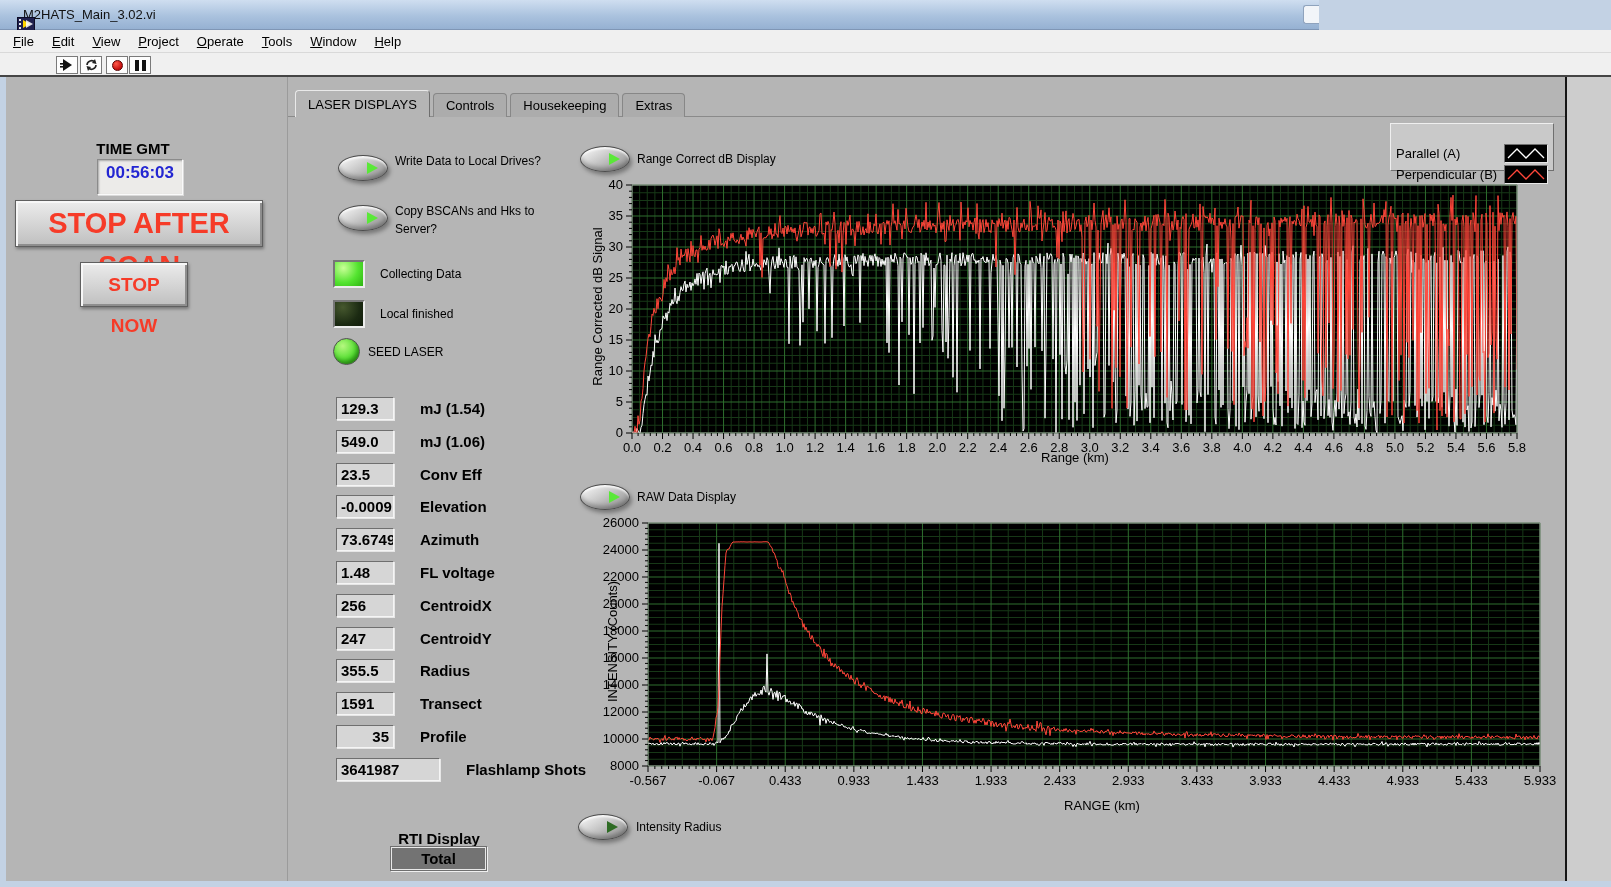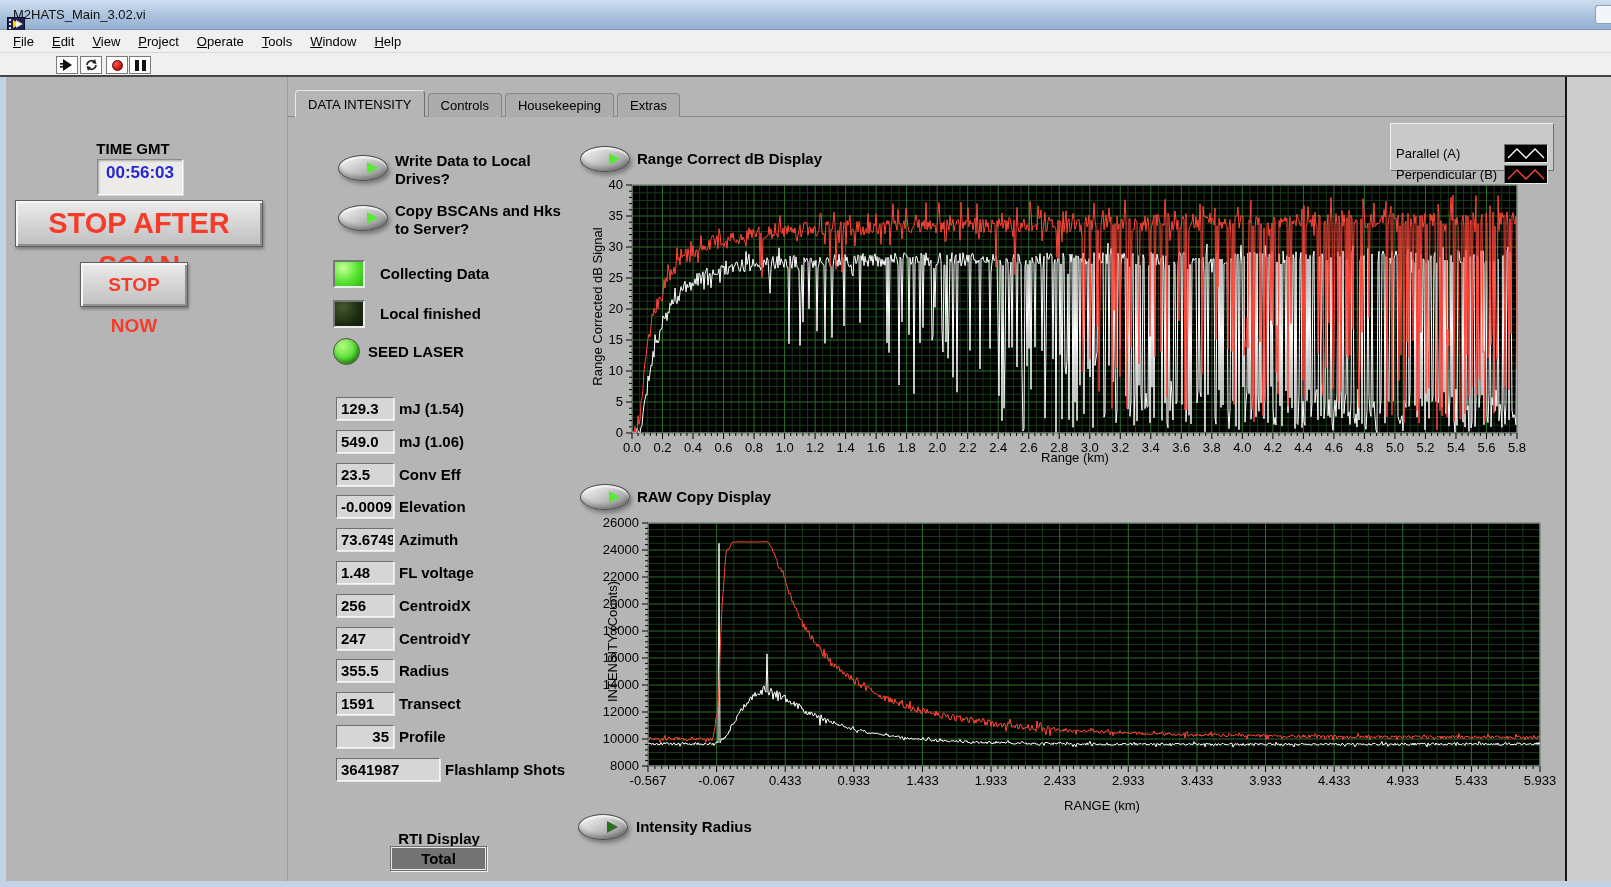--- a/index.html
+++ b/index.html
@@ -2,23 +2,23 @@
 <html><head>
 <meta charset="utf-8">
 <style>
   html,body{margin:0;padding:0;background:#8d9bb0;}
   *{box-sizing:border-box;}
   .stage{position:relative;width:1611px;height:887px;overflow:hidden;
          font-family:"Liberation Sans","DejaVu Sans",sans-serif;color:#000;background:#c3d2e4;}
   .abs{position:absolute;}
 
   
-  .titlebar{left:0;top:0;width:1611px;height:30px;
+  .titlebar{left:0;top:0;width:1319px;height:30px;
     background:linear-gradient(#cfdef0,#aac2de 55%,#96b1d2);
-    border-bottom:1px solid #7f96b5;display:flex;align-items:center;padding-left:7px;text-align:center;}
+    border-bottom:1px solid #7f96b5;display:flex;align-items:center;padding-left:17px;text-align:center;}
   .title-text{font-size:13px;margin-left:6px;color:#111;}
   .winbtn{right:0;top:5px;width:16px;height:19px;background:#f2f5f9;border:1px solid #8fa3bd;border-right:none;border-radius:3px 0 0 3px;}
   .menubar{left:0;top:30px;width:1611px;height:23px;background:#f0f0f0;border-bottom:1px solid #d9d9d9;
     display:flex;align-items:center;padding-left:4px;font-size:13px;}
   .menu-item{padding:2px 9px;cursor:default;}
   .menu-item u{text-decoration:underline;}
   .toolbar{left:0;top:53px;width:1611px;height:24px;background:#f0f0f0;border-bottom:2px solid #454545;}
   .tbtn{position:absolute;top:3px;width:22px;height:18px;background:#fdfdfd;border:1px solid #7a7a7a;
         display:flex;align-items:center;justify-content:center;padding:0;}
   .abort-dot{width:11px;height:11px;border-radius:50%;background:radial-gradient(circle at 35% 30%,#ff5a4a,#c30d0d 70%);border:1px solid #5a0000;}
@@ -62,31 +62,31 @@
     cursor:pointer;}
   .toggle::after{content:"";position:absolute;right:9px;top:50%;transform:translateY(-50%);
     width:0;height:0;border-left:11px solid #5ae838;border-top:6px solid transparent;border-bottom:6px solid transparent;}
   .toggle.dark::after{border-left-color:#2e6b24;}
   .ledsq{position:absolute;width:32px;height:28px;border:2px solid;border-color:#767676 #ececec #ececec #767676;
     background:radial-gradient(circle at 30% 25%,#c9ff97,#54e430 55%,#2eb312);}
   .ledsq.off{background:radial-gradient(circle at 28% 22%,#46582e,#1b2a12 62%,#111c0b);}
   .ledround{position:absolute;width:27px;height:27px;border-radius:50%;border:1px solid #4f4f4f;
     background:radial-gradient(circle at 35% 28%,#b6f880,#4adc29 62%,#2cb60e);
     box-shadow:inset -2px -3px 4px rgba(0,0,0,.35);}
-  .ctl-label{position:absolute;font-weight:bold;font-size:15px;line-height:18px;}
+  .ctl-label{position:absolute;font-weight:normal;font-size:12px;line-height:18px;}
 
   
   .indicators{left:336px;top:397px;display:flex;flex-direction:column;}
   .ind-row{display:flex;align-items:center;margin-bottom:9.8px;height:23px;}
   .valbox{width:58px;height:23px;background:#d6d6d6;border:1px solid;border-color:#6f6f6f #f5f5f5 #f5f5f5 #6f6f6f;
     box-shadow:1px 1px 0 #e6e6e6;font-weight:bold;font-size:15px;line-height:21px;
     padding:0 4px;white-space:nowrap;overflow:hidden;}
   .valbox.right{text-align:right;}
   .valbox.wide{width:104px;}
-  .ind-label{font-weight:bold;font-size:15px;margin-left:5px;white-space:nowrap;}
+  .ind-label{font-weight:bold;font-size:15px;margin-left:26px;white-space:nowrap;}
 
   .rti-label{left:380px;top:830px;width:118px;text-align:center;}
   .rti-box{left:390px;top:846px;width:97px;height:25px;background:#737373;border:1px solid #6f6f6f;
     box-shadow:inset 0 0 0 1px #e8e8e8,1px 1px 0 #efefef;
     font-weight:bold;font-size:15px;text-align:center;line-height:23px;cursor:pointer;}
 
   
   .legend{left:1390px;top:123px;width:164px;height:48px;background:#c9c9c9;
     border:1px solid;border-color:#efefef #6f6f6f #6f6f6f #efefef;padding:19px 5px;}
   .legend-row{display:flex;justify-content:space-between;align-items:center;height:21px;cursor:pointer;}
@@ -156,21 +156,21 @@
 
   <div class="abs panel-main"></div>
   <div class="abs panel-out"></div>
   <div class="abs panel-line"></div>
   <div class="abs divider-v"></div>
   <div class="abs frame-left"></div>
   <div class="abs frame-bottom"></div>
 
   <div class="abs tabline"></div>
   <div class="abs tabs" id="tab-strip">
-      <div class="tab active">DATA INTENSITY</div>
+      <div class="tab active">LASER DISPLAYS</div>
       <div class="tab">Controls</div>
       <div class="tab">Housekeeping</div>
       <div class="tab">Extras</div>
     </div>
 
   <div class="abs biglabel time-label">TIME GMT</div>
   <div class="abs timebox">00:56:03</div>
   <button class="stopbtn stop-after">STOP AFTER SCAN</button>
   <button class="stopbtn stop-now">STOP NOW</button>
 
@@ -644,21 +644,21 @@
       <text x="58" y="81" text-anchor="end" font-size="13" font-family="Liberation Sans, DejaVu Sans, sans-serif" fill="#000">30</text>
       <line x1="61" y1="46" x2="67" y2="46" stroke="#000"></line>
       <text x="58" y="50" text-anchor="end" font-size="13" font-family="Liberation Sans, DejaVu Sans, sans-serif" fill="#000">35</text>
       <line x1="61" y1="15" x2="67" y2="15" stroke="#000"></line>
       <text x="58" y="19" text-anchor="end" font-size="13" font-family="Liberation Sans, DejaVu Sans, sans-serif" fill="#000">40</text>
     </svg>
   <div class="axis-label ylabel-rot" style="left:472px;top:299px;width:250px;">Range Corrected dB Signal</div>
   <div class="axis-label" style="left:1005px;top:450px;width:140px;">Range (km)</div>
 
   <div class="toggle" style="left:580px;top:484px;"></div>
-  <div class="ctl-label" style="left:637px;top:488px;">RAW Copy Display</div>
+  <div class="ctl-label" style="left:637px;top:488px;">RAW Data Display</div>
   <svg id="svg-bot" width="1000" height="305" style="left:565px;top:495px;">
       <rect x="83" y="28" width="892" height="243" fill="#000000"></rect>
       <line x1="100.15384615384616" y1="28" x2="100.15384615384616" y2="271" stroke="#173817" stroke-width="1"></line>
       <line x1="117.3076923076923" y1="28" x2="117.3076923076923" y2="271" stroke="#173817" stroke-width="1"></line>
       <line x1="134.46153846153845" y1="28" x2="134.46153846153845" y2="271" stroke="#173817" stroke-width="1"></line>
       <line x1="168.76923076923075" y1="28" x2="168.76923076923075" y2="271" stroke="#173817" stroke-width="1"></line>
       <line x1="185.9230769230769" y1="28" x2="185.9230769230769" y2="271" stroke="#173817" stroke-width="1"></line>
       <line x1="203.07692307692307" y1="28" x2="203.07692307692307" y2="271" stroke="#173817" stroke-width="1"></line>
       <line x1="237.38461538461536" y1="28" x2="237.38461538461536" y2="271" stroke="#173817" stroke-width="1"></line>
       <line x1="254.5384615384615" y1="28" x2="254.5384615384615" y2="271" stroke="#173817" stroke-width="1"></line>

